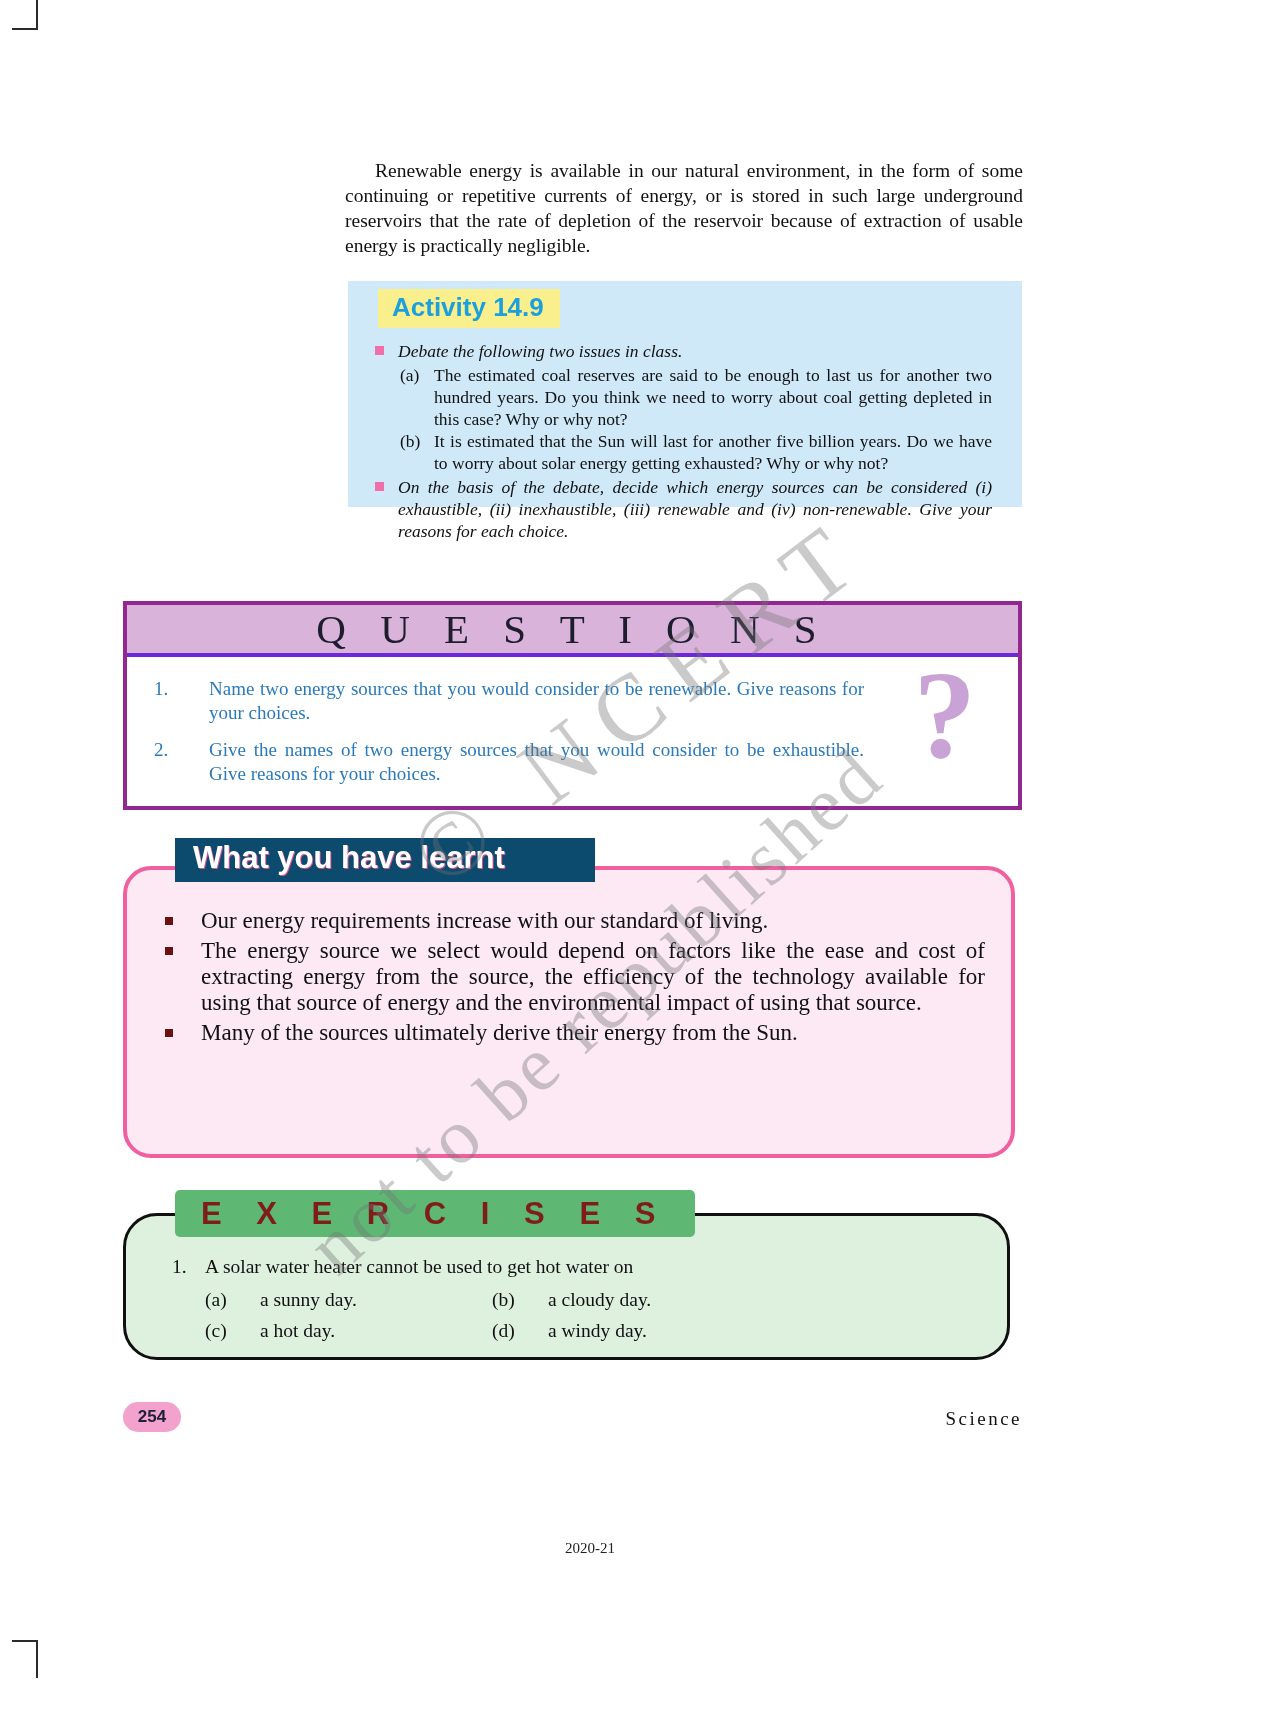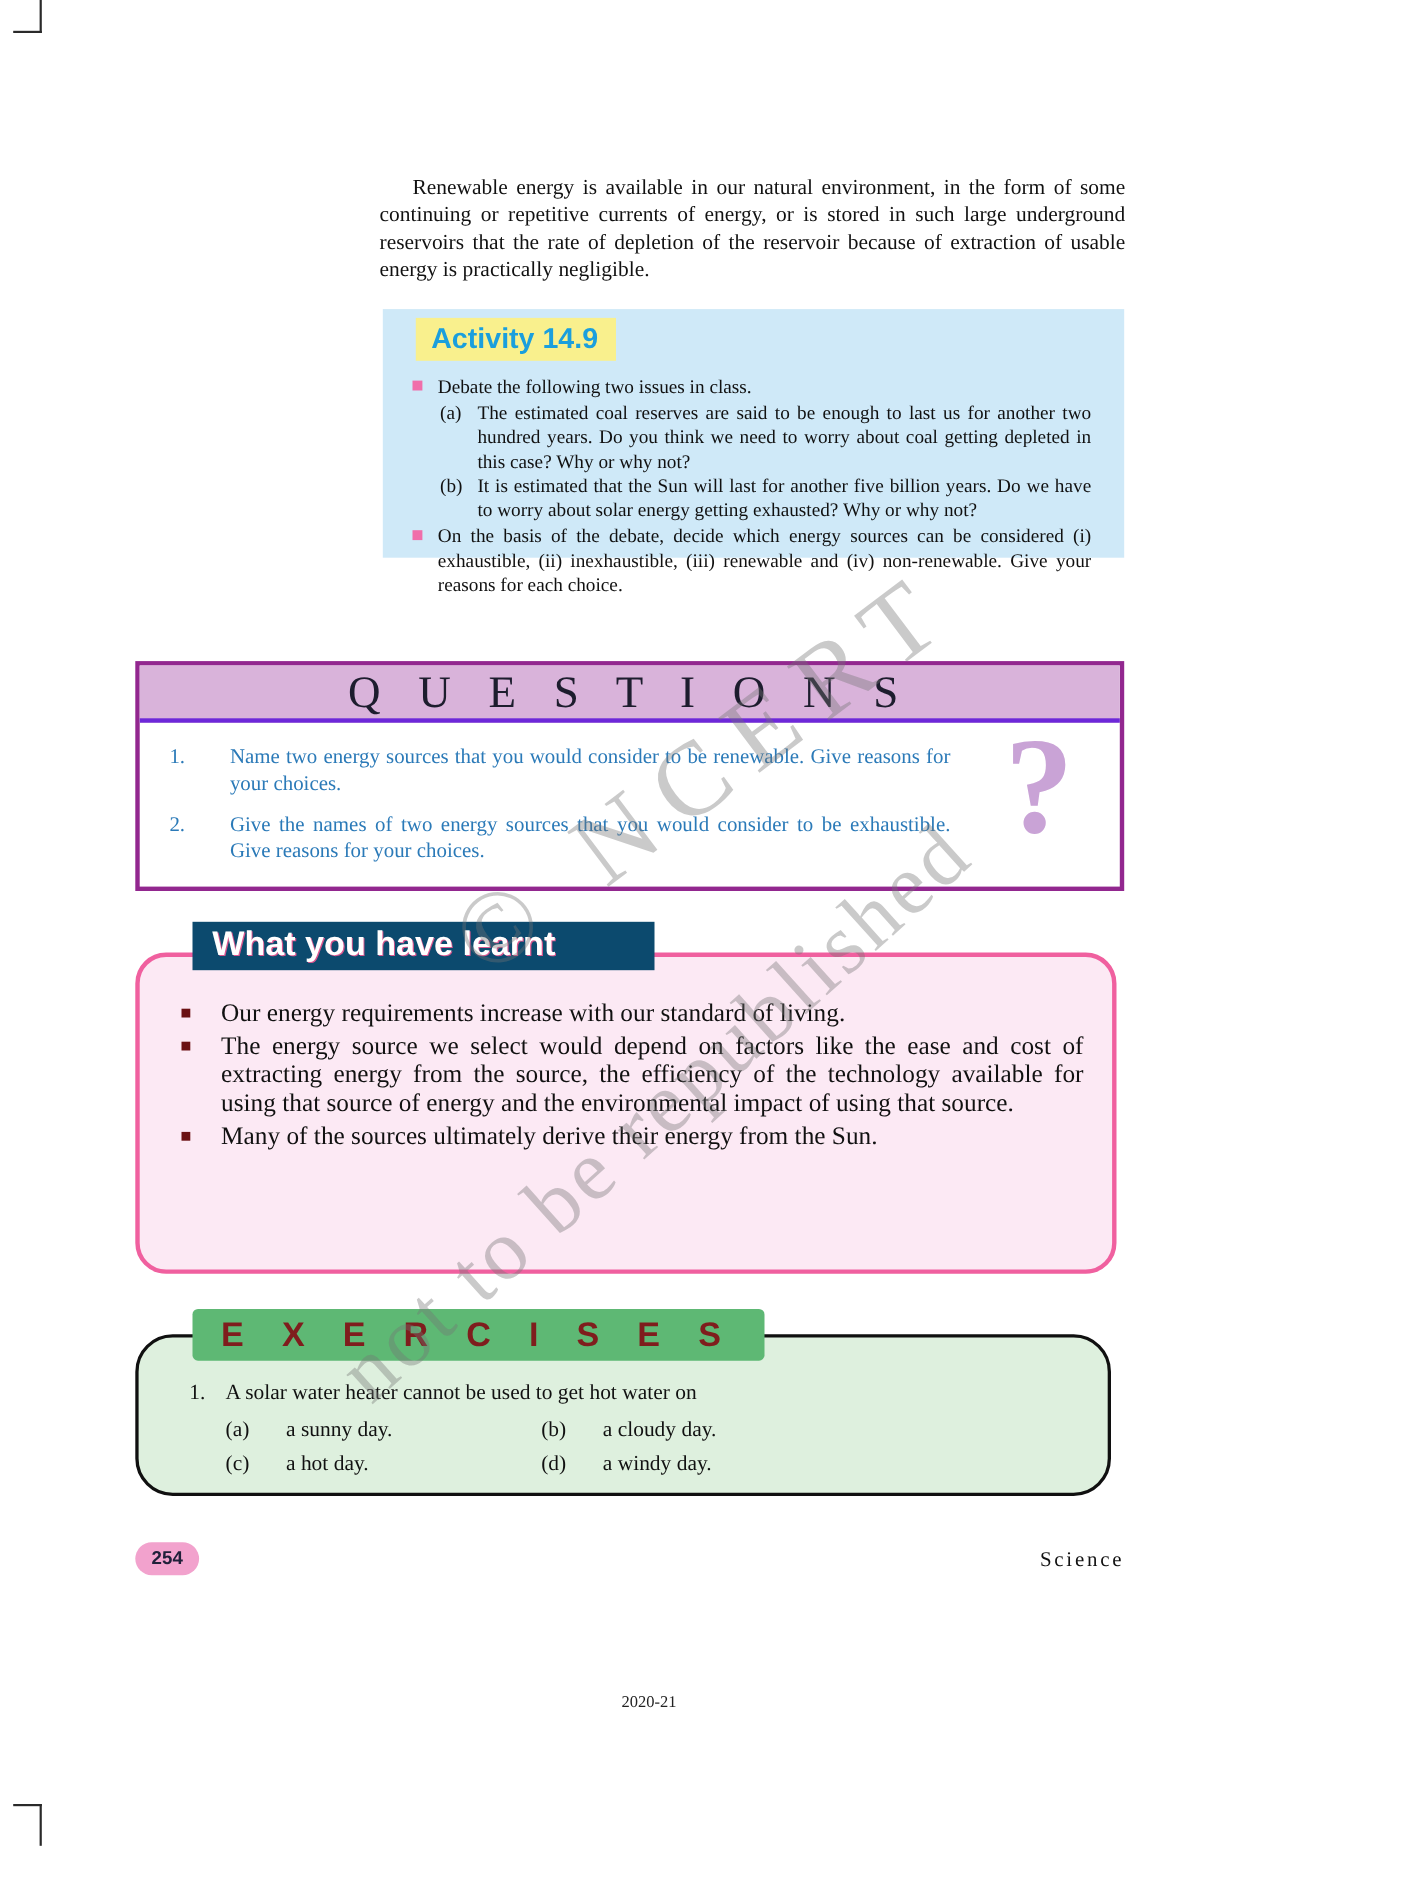--- a/index.html
+++ b/index.html
@@ -19,21 +19,21 @@
   .intro { position:absolute; left:345px; top:158px; width:678px;
     font-size:19.5px; line-height:25px; text-align:justify; text-indent:30px; }
 
   
   .activity { position:absolute; left:348px; top:281px; width:674px; height:226px;
     background:#cfe9f8; }
   .activity-title { display:inline-block; margin:8px 0 0 30px; background:#f9f08d;
     color:#1b9fdd; font-family:"Liberation Sans", sans-serif; font-weight:bold;
     font-size:26px; padding:3px 16px 5px 14px; }
   .activity-body { padding:12px 30px 0 27px; font-size:17.5px; line-height:22px; }
-  .a-item { display:flex; margin-bottom:2px; }
+  .a-item { display:flex; margin-bottom:2px;font-style:italic; }
   .sq-pink { flex:none; width:9px; height:9px; background:#f06eaa; margin:6px 14px 0 0; }
   .a-text { flex:1; text-align:justify; }
   .a-sub { display:flex; margin-left:25px; }
   .a-sub-label { flex:none; width:34px; }
   .a-sub-text { flex:1; text-align:justify; }
 
   
   .questions { position:absolute; left:123px; top:601px; width:899px; height:209px;
     border:4px solid #92278f; background:#ffffff; }
   .q-header { height:52px; background:#d9b3da; border-bottom:4px solid #6d28d9;

